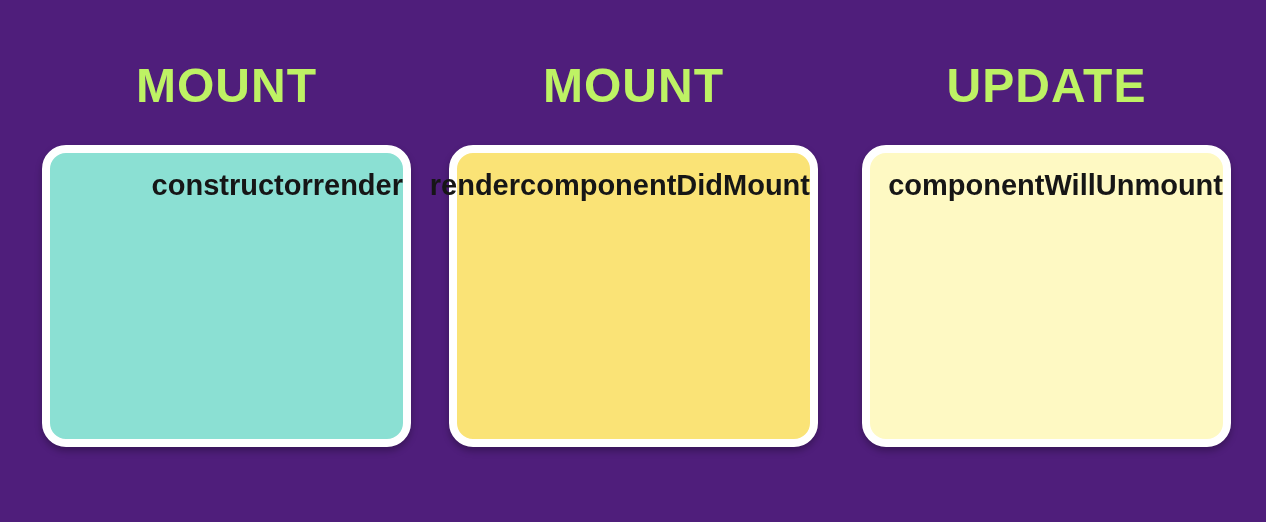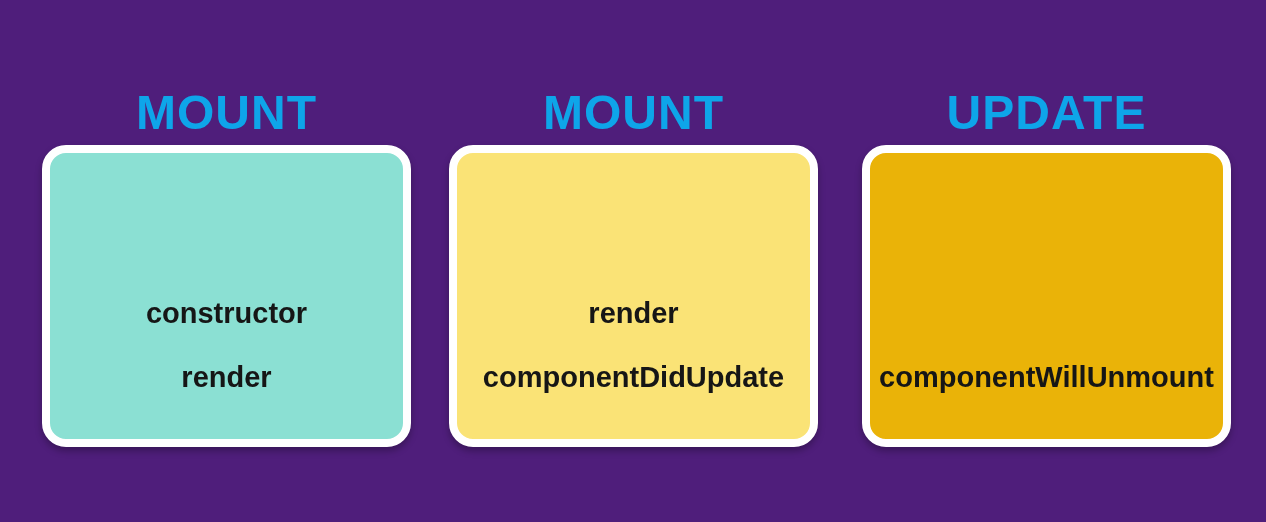--- a/index.html
+++ b/index.html
@@ -29,34 +29,33 @@
   .column-title {
     position: absolute;
     top: 60px;
     left: 0;
     width: 100%;
     text-align: center;
     font-size: 48px;
     font-weight: 700;
     line-height: 1.1;
     letter-spacing: 1px;
-    color: #0ea5e9;
-    margin-top: 27px;
+    color: #bef264;
   }
   .card {
     position: absolute;
     top: 145px;
     left: 0;
     width: 353px; 
     height: 256px; 
     border: 8px solid #FFFFFF;
     border-radius: 24px;
     box-shadow: 0 4px 7px rgba(0,0,0,0.28);
     display: flex;
-    flex-direction: column;
+    flex-direction: row;
     justify-content: flex-end;
     padding-bottom: 30px;
     box-sizing: content-box;
   }
   .lifecycle-method {
     height: 64px;
     display: flex;
     align-items: center;
     justify-content: center;
     font-size: 29px;
@@ -75,24 +74,24 @@
     <div class="card" style="background-color: rgb(139, 224, 211);">
       <div class="lifecycle-method">constructor</div>
       <div class="lifecycle-method">render</div>
     </div>
   </div>
 
   <div class="column col-2">
     <div class="column-title">MOUNT</div>
     <div class="card" style="background-color: rgb(250, 227, 118);">
       <div class="lifecycle-method">render</div>
-      <div class="lifecycle-method">componentDidUpdate</div>
+      <div class="lifecycle-method">componentDidMount</div>
     </div>
   </div>
 
   <div class="column col-3">
     <div class="column-title">UPDATE</div>
-    <div class="card" style="background-color: #eab308;">
+    <div class="card" style="background-color: #fef9c3;">
       <div class="lifecycle-method">componentWillUnmount</div>
     </div>
   </div>
 
 </div>
 
 </body></html>

